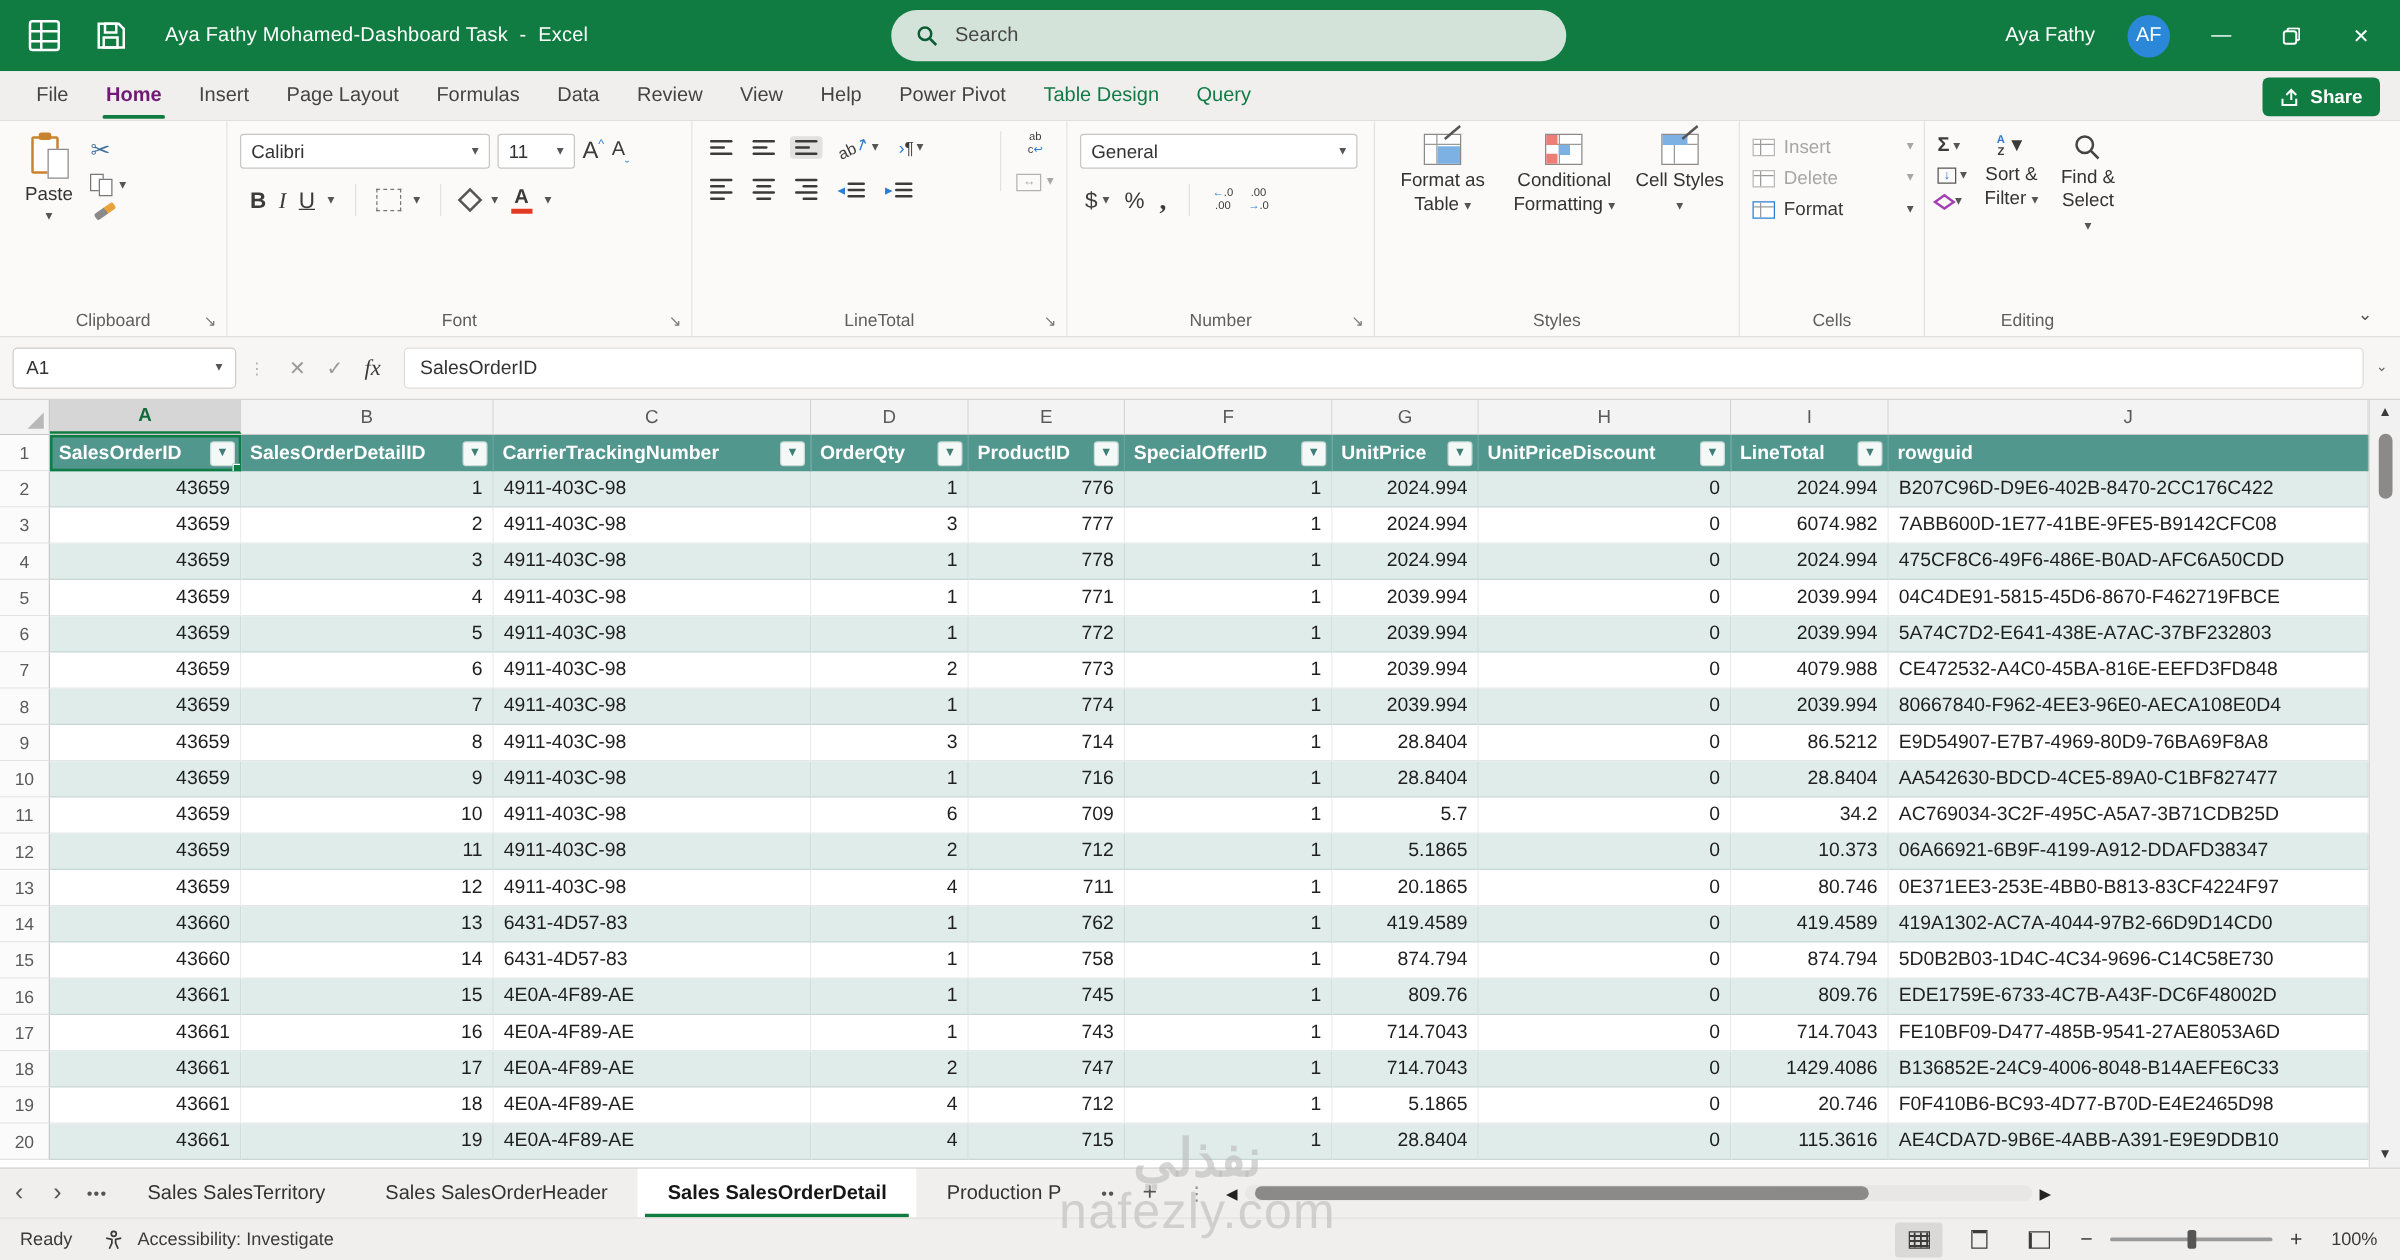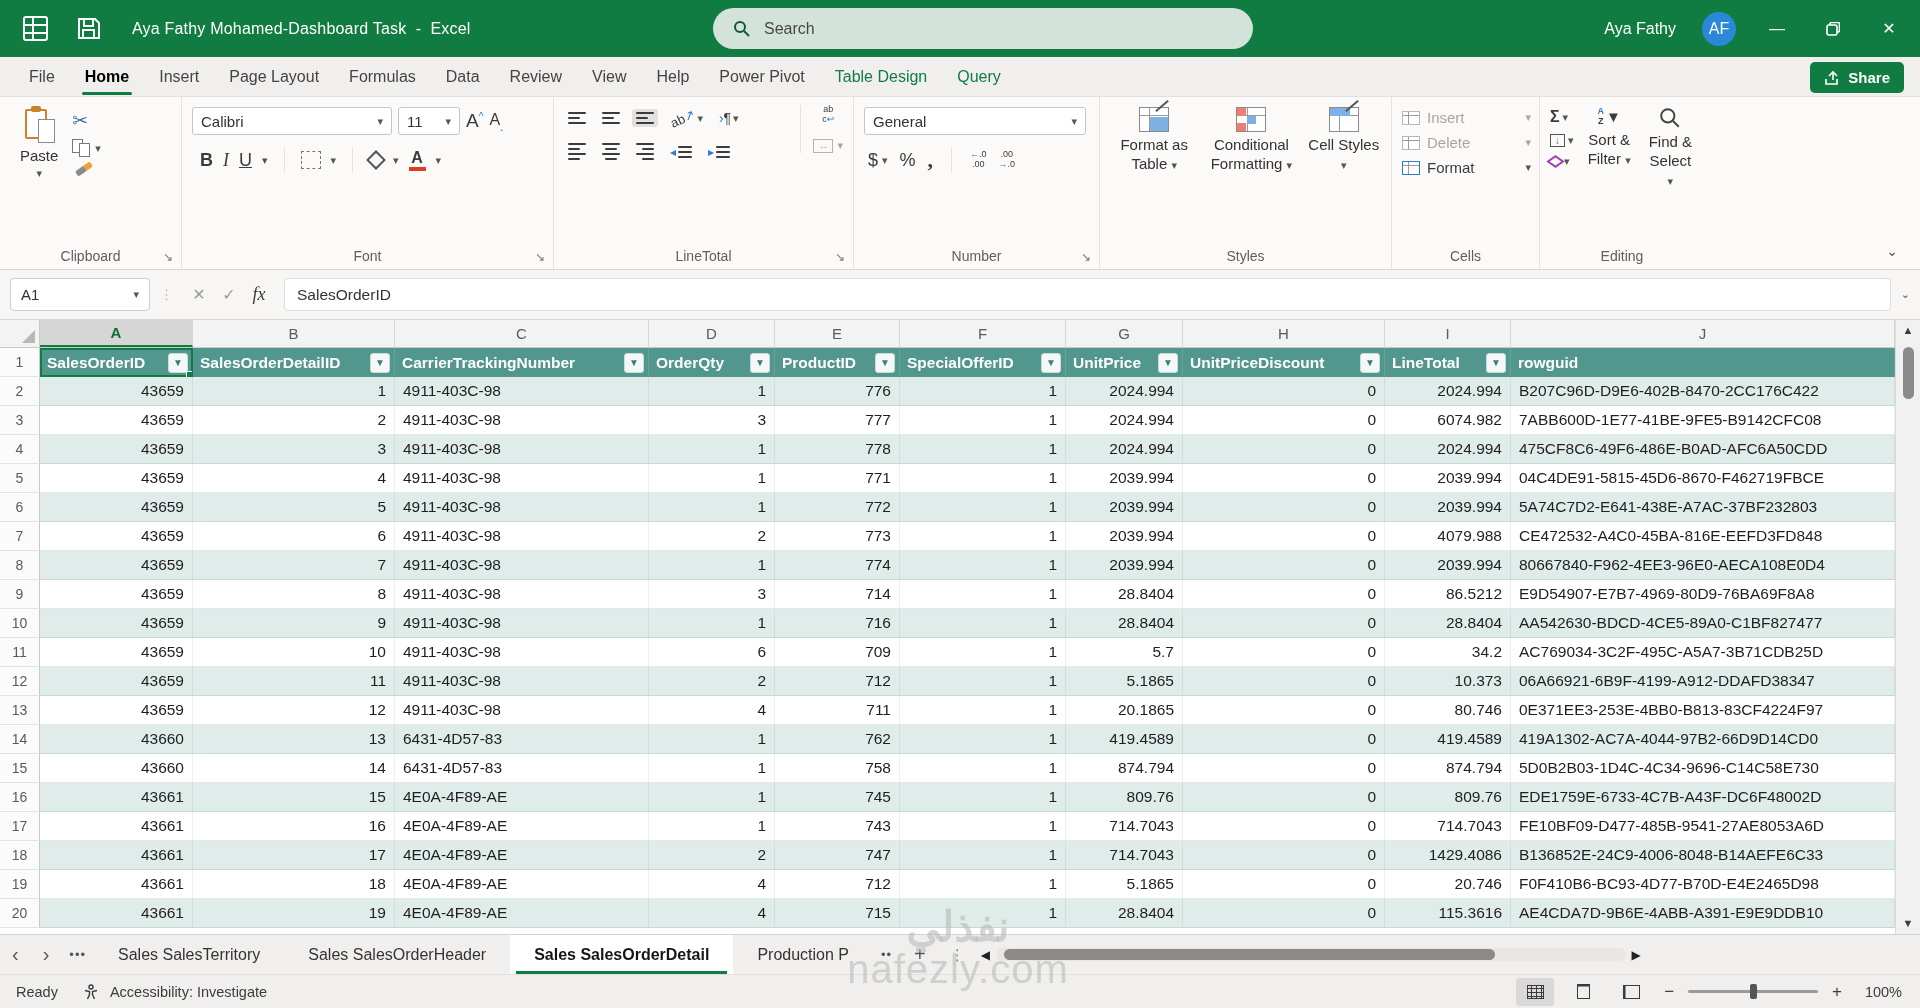--- a/index.html
+++ b/index.html
@@ -15,21 +15,21 @@
   #searchbox{position:absolute;left:713px;top:8px;width:540px;height:41px;background:#D3E3DA;border-radius:21px;display:flex;align-items:center;padding-left:20px;gap:14px;color:#474747;font-size:16px}
   #tb-right{position:absolute;right:16px;top:0;height:57px;display:flex;align-items:center;gap:26px}
   #user-name{font-size:16px}
   #avatar{width:34px;height:34px;border-radius:50%;background:#2B88D8;display:flex;align-items:center;justify-content:center;font-size:16px}
   .winbtn{width:30px;height:30px;display:flex;align-items:center;justify-content:center;font-size:16px;color:#fff}
 
   
   #tabrow{top:57px;height:40px;background:#F1EFEE;display:flex;align-items:center;border-bottom:1px solid #E2E0DE}
   #ribbon-tabs{display:flex;align-items:center;gap:0;margin-left:14px}
   .rtab{font-size:16px;color:#444;padding:8px 15px;position:relative;white-space:nowrap}
-  .rtab.active{font-weight:700;color:#000000}
+  .rtab.active{font-weight:700;color:#701a75}
   .rtab.active:after{content:"";position:absolute;left:12px;right:12px;bottom:-1px;height:3px;background:#107C41;border-radius:2px}
   .rtab.ctx{color:#0F7B45}
   #share-btn{position:absolute;right:16px;top:5px;height:31px;background:#107C41;color:#fff;border-radius:5px;display:flex;align-items:center;gap:8px;padding:0 14px;font-size:15px;font-weight:700}
 
   
   #ribbon{top:97px;height:173px;background:#FBFAF9;border-bottom:1px solid #D8D6D4;display:flex}
   .g{position:relative;height:100%;border-right:1px solid #E5E3E1;padding:10px 8px 26px 10px}
   .g-label{position:absolute;bottom:5px;left:0;right:0;text-align:center;font-size:14px;color:#605E5C}
   .launcher{position:absolute;bottom:5px;right:8px;font-size:12px;color:#7a7a7a}
   .chev{font-size:11px;color:#555;line-height:1}
@@ -44,21 +44,21 @@
   .bars i{display:block;height:2px;background:#3b3b3b;border-radius:1px}
   .vline{width:1px;height:40px;background:#E5E3E1;margin:0 6px}
   .two-line{font-size:15px;line-height:1.25;text-align:center;color:#333}
   .gridico{position:relative;background:#fff;border:1.5px solid #8a8a8a}
   .gridico:before,.gridico:after{content:"";position:absolute;background:#9a9a9a}
   .gridico:before{left:0;right:0;top:33%;height:1px}
   .gridico:after{top:0;bottom:0;left:33%;width:1px}
 
   
   #formulabar{top:270px;height:50px;background:#F7F6F5;border-bottom:1px solid #D8D6D4;display:flex;align-items:center}
-  #namebox{margin-left:10px;width:140px;height:33px;background:#fff;border:1px solid #CFCDCB;border-radius:4px;display:flex;align-items:center;padding:0 10px;font-size:15px;color:#333}
+  #namebox{margin-left:10px;width:179px;height:33px;background:#fff;border:1px solid #CFCDCB;border-radius:4px;display:flex;align-items:center;padding:0 10px;font-size:15px;color:#333}
   #fb-dots{color:#B5B3B1;font-size:13px;margin:0 10px;letter-spacing:1px}
   .fb-btn{width:30px;height:30px;display:flex;align-items:center;justify-content:center;font-size:16px;color:#9A9A9A}
   #fx-btn{font-family:"Liberation Serif",serif;font-style:italic;font-size:18px;color:#3b3b3b}
   #formula-input{margin-left:10px;flex:1;height:33px;background:#fff;border:1px solid #E0DEDC;border-radius:4px;display:flex;align-items:center;padding:0 12px;font-size:15.5px;color:#333}
 
   
   #gridarea{top:320px;height:614px;background:#fff}
   #colheads{display:flex;height:28px;border-bottom:1px solid #C9C9C9;background:#F3F3F3}
   .corner{width:40px;height:100%;border-right:1px solid #C9C9C9;position:relative;background:#F3F3F3}
   .corner:after{content:"";position:absolute;right:4px;bottom:4px;border-left:13px solid transparent;border-bottom:13px solid #B8B8B8}

